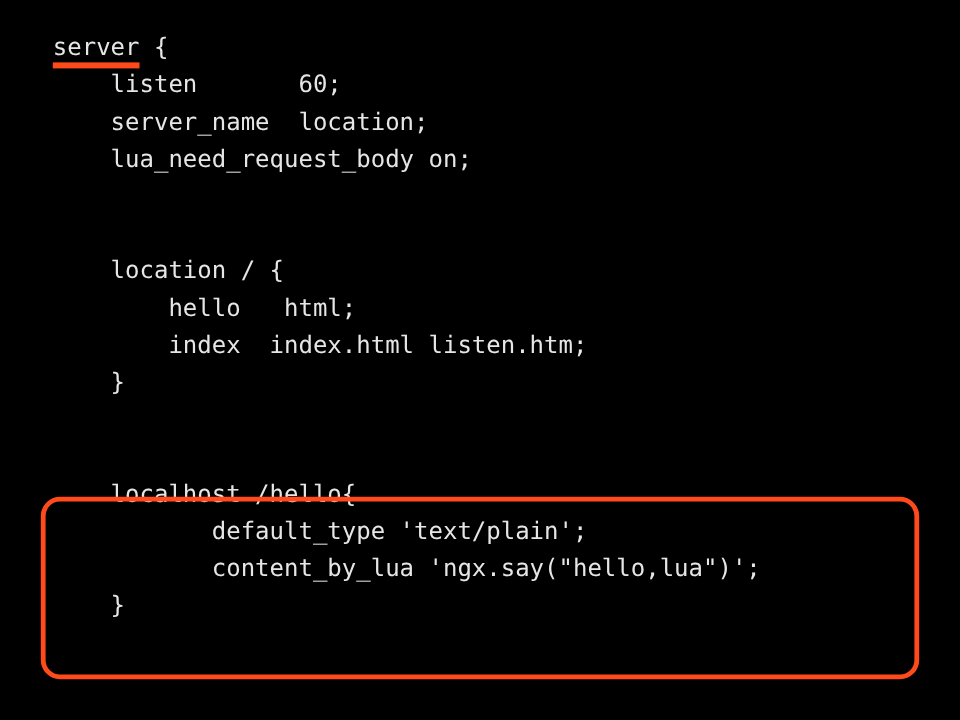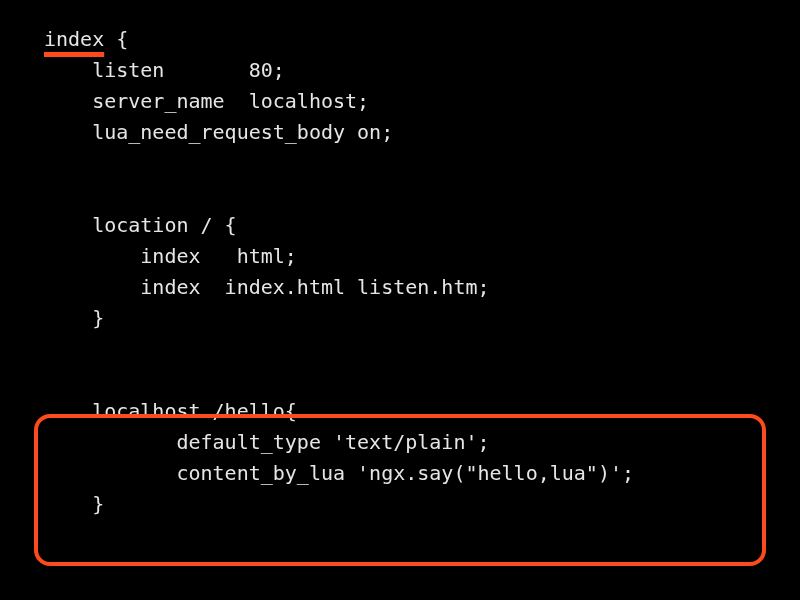--- a/index.html
+++ b/index.html
@@ -33,28 +33,28 @@
       width: 732px;
       height: 152px;
       border: 4px solid #ff4a1c;
       border-radius: 16px;
       pointer-events: none;
     }
   </style>
 </head>
 <body>
 
-<div class="code-block"><span class="kw-underline">index</span><span> {</span>
-<span>    listen       80;</span>
-<span>    server_name  localhost;</span>
+<div class="code-block"><span class="kw-underline">server</span><span> {</span>
+<span>    listen       60;</span>
+<span>    server_name  location;</span>
 <span>    lua_need_request_body on;</span>
 <span></span>
 <span></span>
 <span>    location / {</span>
-<span>        index   html;</span>
+<span>        hello   html;</span>
 <span>        index  index.html listen.htm;</span>
 <span>    }</span>
 <span></span>
 <span></span>
 <span>    localhost /hello{</span>
 <span>           default_type 'text/plain';</span>
 <span>           content_by_lua 'ngx.say("hello,lua")';</span>
 <span>    }</span></div>
 
 <div class="highlight-box"></div>

